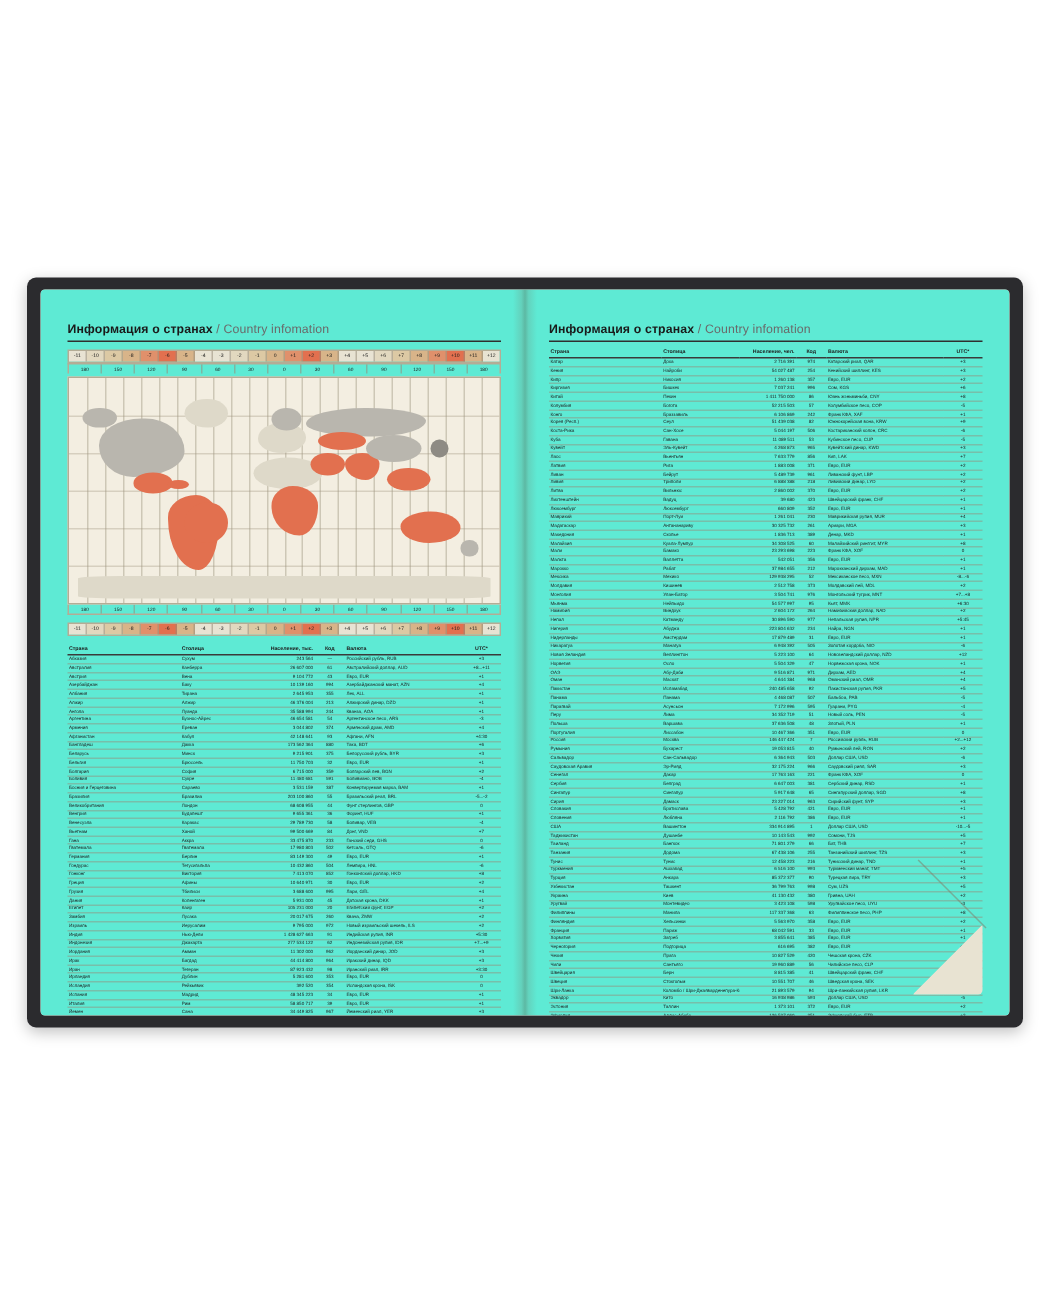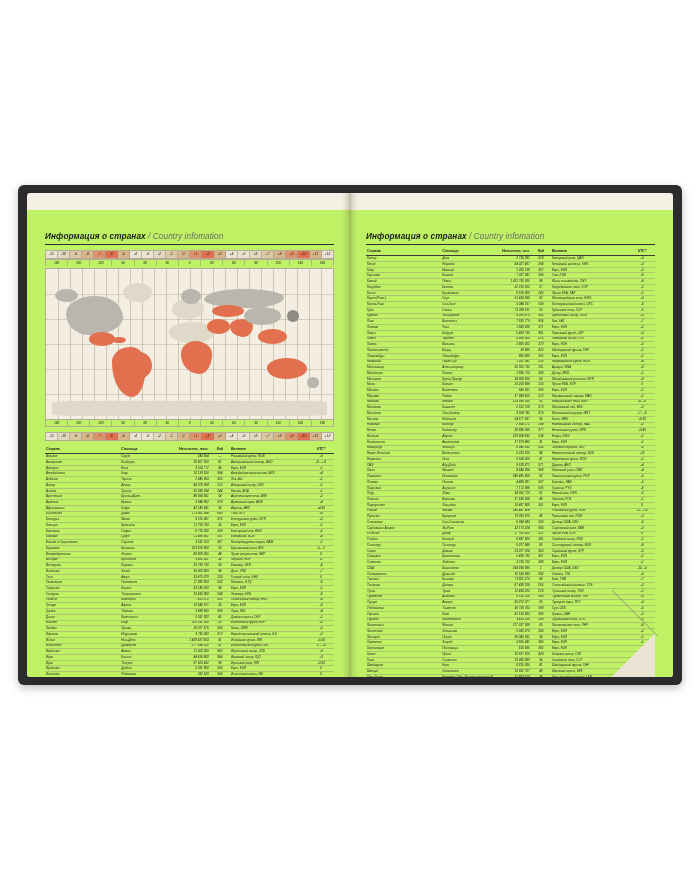--- a/index.html
+++ b/index.html
@@ -51,24 +51,23 @@
        rgba(0,0,0,0.00) 0%,
        rgba(120,110,90,0.20) 35%,
        rgba(90,80,60,0.32) 50%,
        rgba(120,110,90,0.18) 65%,
        rgba(0,0,0,0.00) 100%);
     z-index: 6;
     pointer-events: none;
   }
   .page {
     position: absolute;
-    top: 17px;
+    top: 0;
     height: 100%;
-    background: #bef264;
-    font-style: italic;
+    background: #5eead4;
   }
   .page.left  { left: 0;   width: 50%; }
   .page.right { right: 0;  width: 50%; }
 
   .page-pad {
     position: absolute;
     left: 18px;
     right: 16px;
     top: 22px;
     bottom: 14px;

